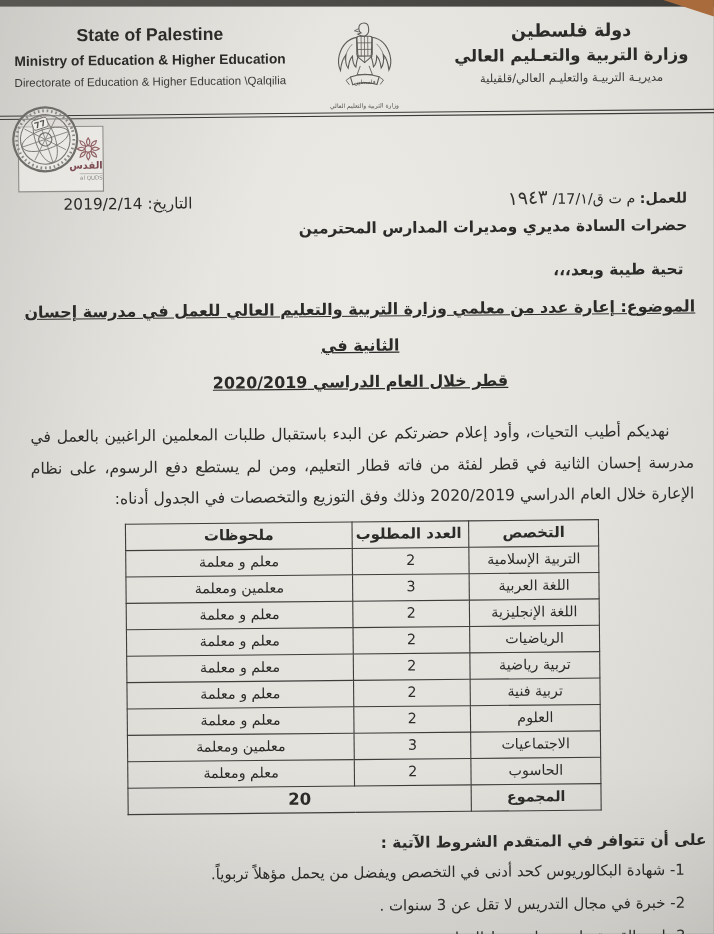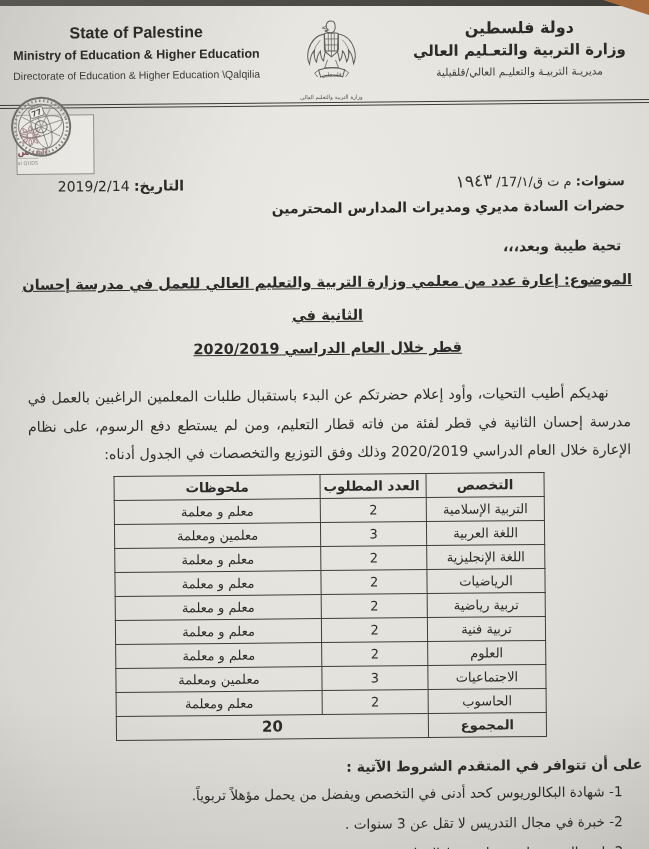--- a/index.html
+++ b/index.html
@@ -30,32 +30,32 @@
   .hdr-en .l2{font-size:12.5px;font-weight:bold;margin-top:6px;}
   .hdr-en .l3{font-size:10.5px;margin-top:7px;color:#3a3a38;}
   .emblem{width:96px;text-align:center;}
   .emblem svg{display:block;margin:0 auto;}
   .emblem-caption{font-size:5.5px;color:#55534f;margin-top:2px;white-space:nowrap;}
   .rule{margin:0 -2px;border-top:1.6px solid #3c3b38;border-bottom:1px solid #3c3b38;height:2px;}
 
   
   .logo-row{position:relative;height:62px;}
   .quds-box{position:absolute;right:556px;top:6px;width:76px;height:58px;border:1px solid #8f8d88;background:rgba(248,247,244,0.5);
-            display:flex;flex-direction:column;align-items:flex-end;justify-content:center;}
+            display:flex;flex-direction:column;align-items:flex-start;justify-content:center;}
   .quds-name{font-size:9px;font-weight:bold;color:#7c4a50;line-height:9px;}
   .quds-sub{font-size:5px;color:#8b8b88;direction:ltr;line-height:6px;border-top:1px solid #b9b7b2;padding-top:1px;margin-top:1px;}
   .g77{position:absolute;left:8px;top:-14px;}
 
   
   .meta-row{display:flex;justify-content:space-between;padding:2px 26px 0 56px;margin-top:2px;align-items:flex-end;}
   .ref{font-size:13px;}
   .ref .lbl{font-weight:bold;}
   .ref .hand{font-size:17px;color:#33332f;display:inline-block;transform:rotate(-3deg);letter-spacing:2px;}
   .date{font-size:14px;direction:rtl;}
-  .date .lbl{font-weight:bold;}
+  .date .lbl{font-weight:normal;}
 
   .recipient{font-size:14px;font-weight:bold;padding:8px 26px 0 0;}
   .greeting{font-size:14px;font-weight:bold;padding:24px 30px 0 0;}
 
   .subject{margin-top:10px;text-align:center;font-weight:bold;font-size:14.5px;line-height:33px;}
   .subject .u{text-decoration:underline;}
 
   .body-par{
     margin:16px 22px 0 24px;font-size:14.2px;line-height:28.5px;text-align:justify;
     text-indent:22px;color:#2e2e2c;
@@ -159,21 +159,21 @@
             <circle cx="32" cy="32" r="6" fill="none" stroke="#6f6d68" stroke-width="1"></circle>
             <rect x="25" y="12.5" width="14" height="9" rx="2" fill="#efeeea" stroke="#6f6d68" stroke-width="0.8"></rect>
             <text x="32" y="20" text-anchor="middle" font-size="7.5" font-weight="bold" fill="#55534e">77</text>
           </g>
         </svg>
       </div>
     </div>
 
     <div class="meta-row">
       <div class="ref">
-        <span class="lbl">سنوات:</span>
+        <span class="lbl">للعمل:</span>
         <span>م ت ق/17/١/</span>
         <span class="hand">١٩٤٣</span>
       </div>
       <div class="date">
         <span class="lbl">التاريخ:</span>
         <span>2019/2/14</span>
       </div>
     </div>
 
     <div class="recipient">حضرات السادة مديري ومديرات المدارس المحترمين</div>

